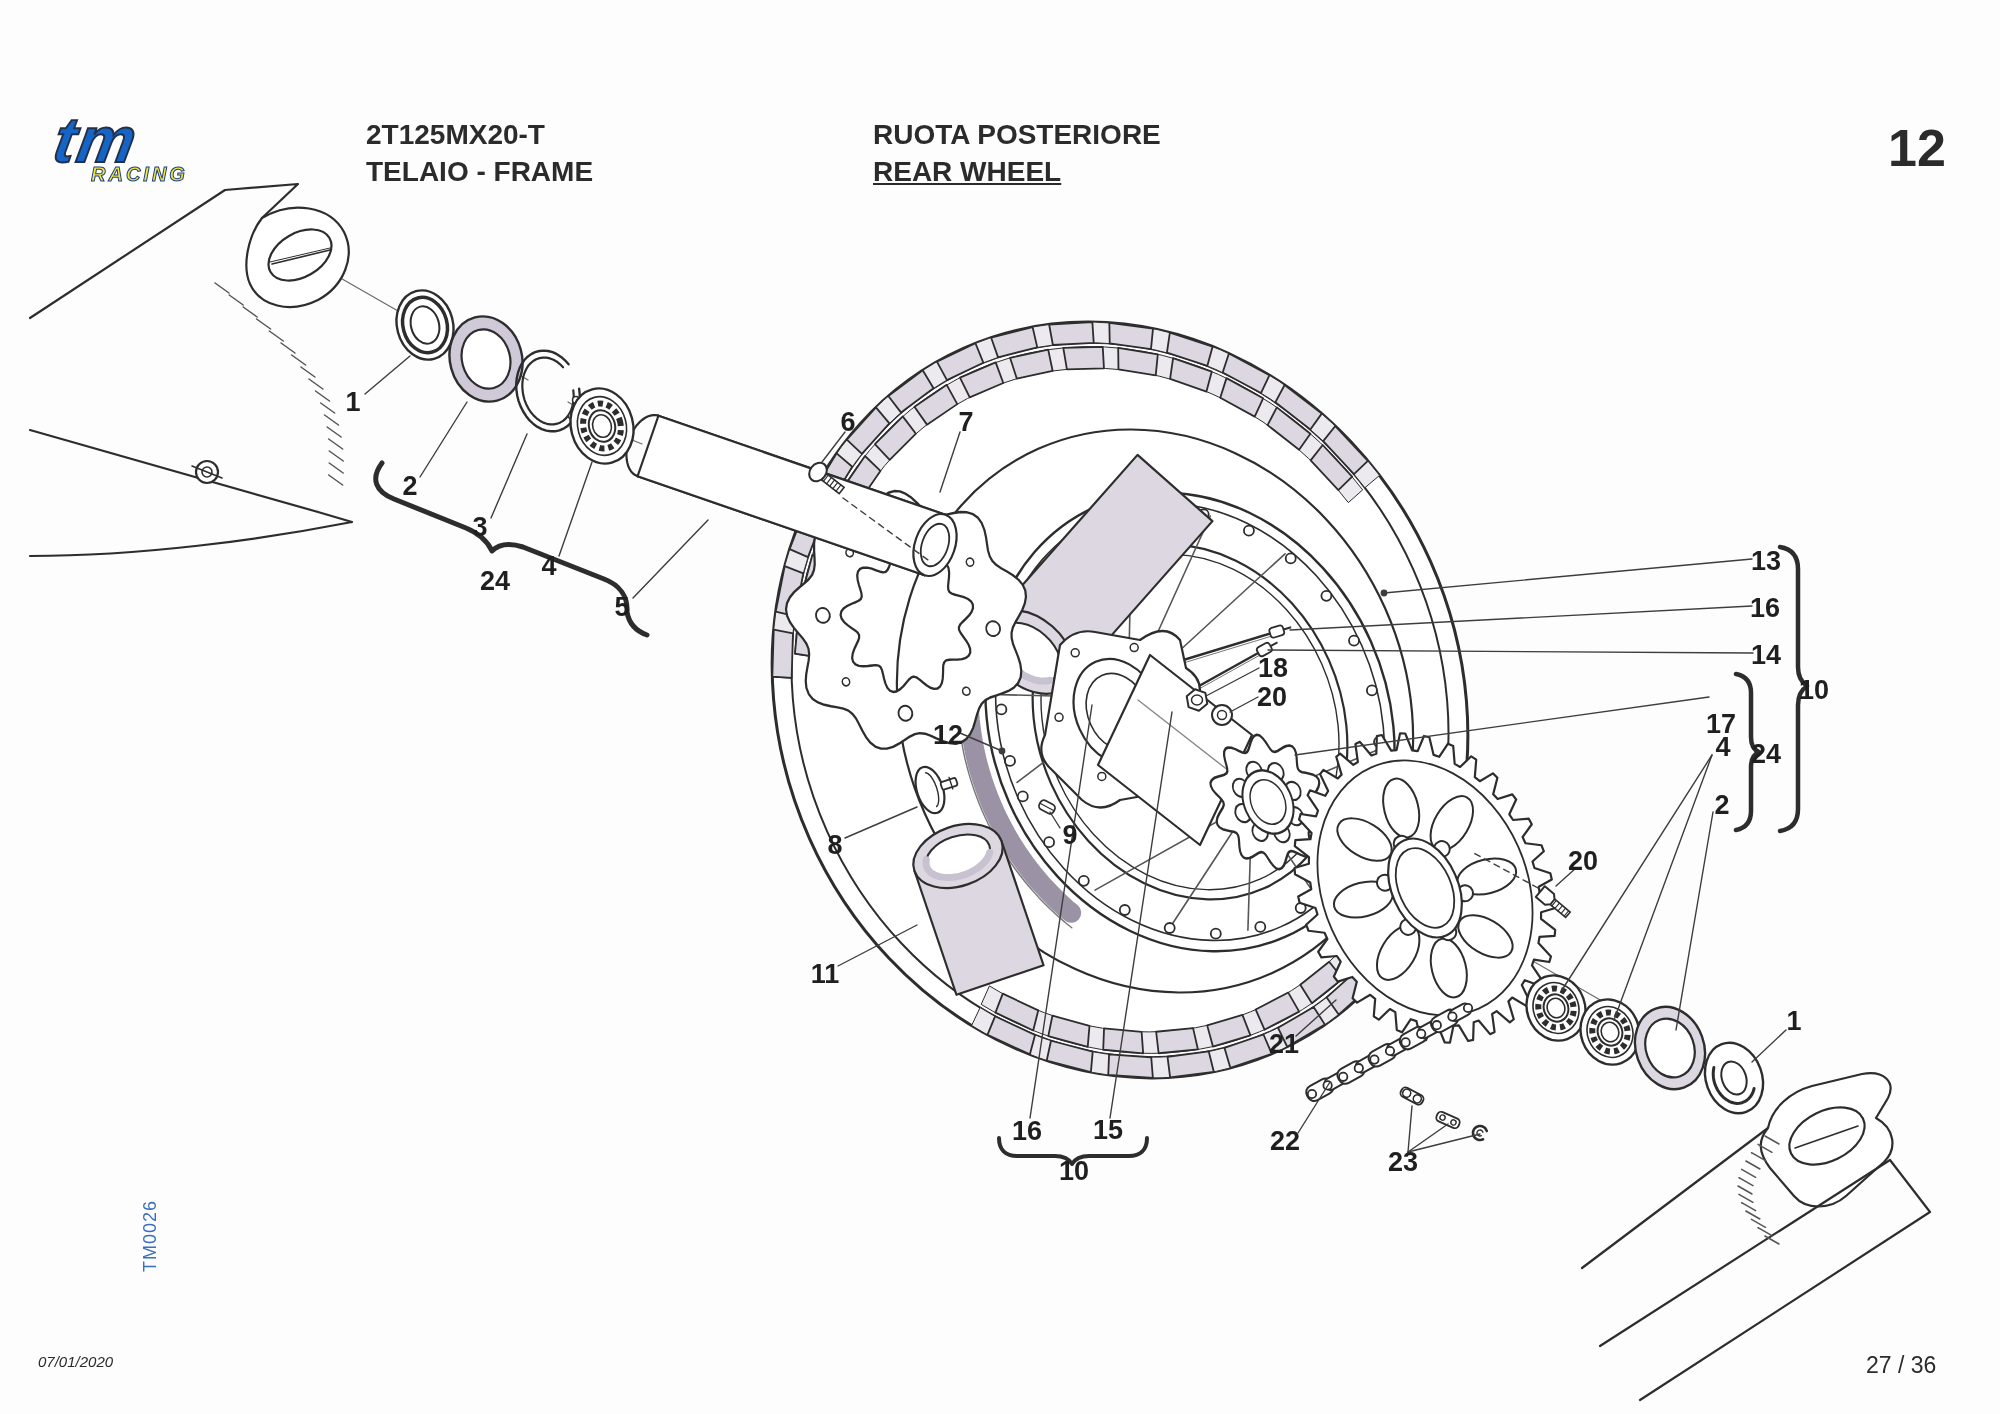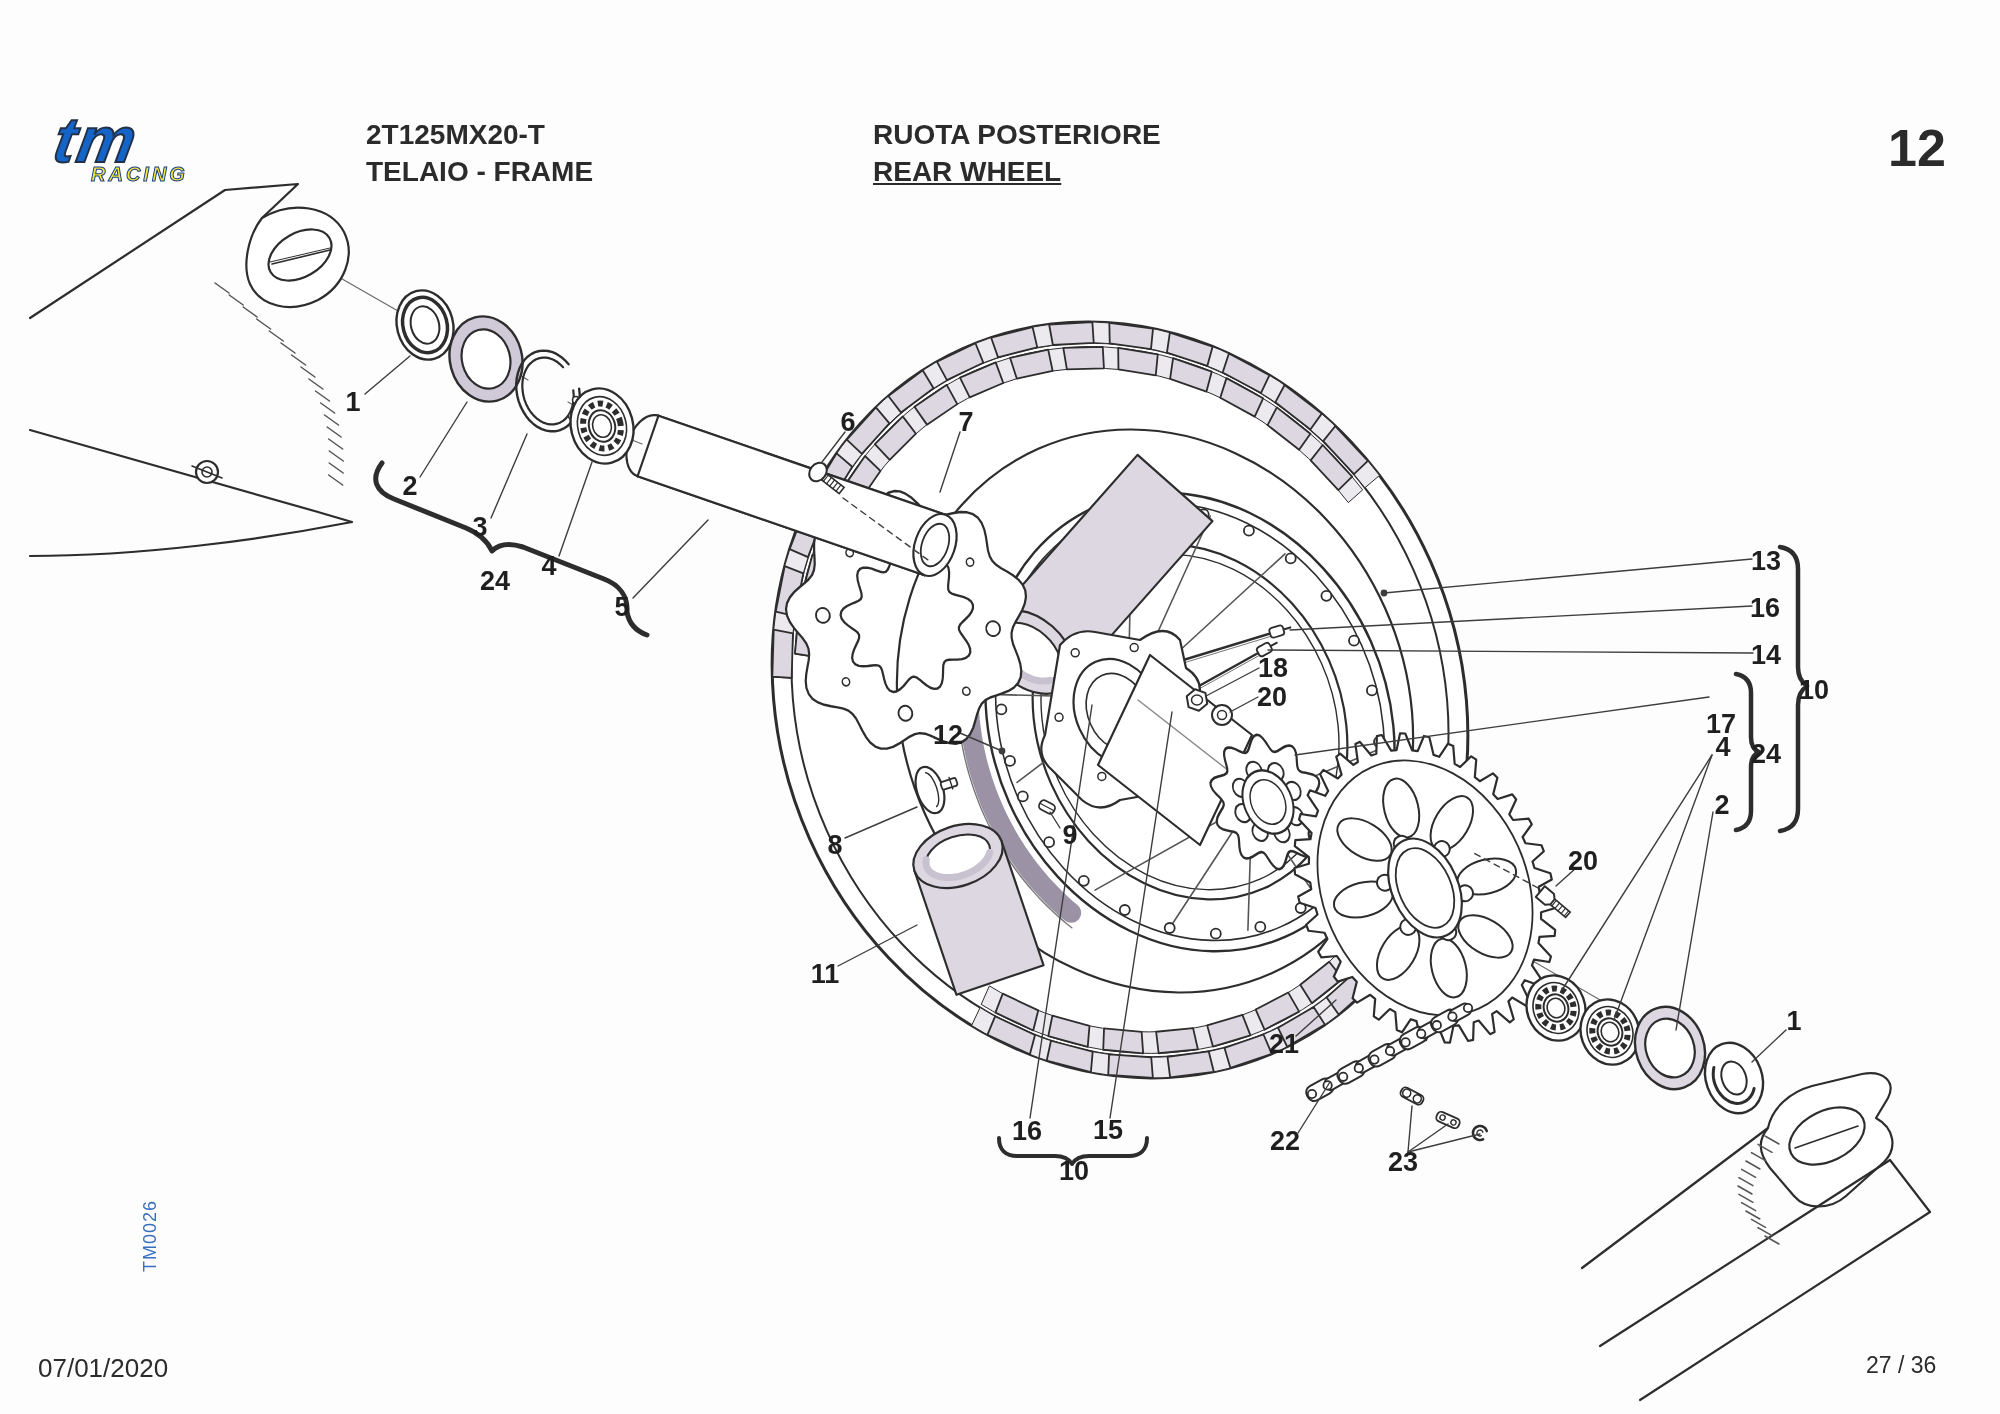--- a/index.html
+++ b/index.html
@@ -15,21 +15,21 @@
   .logo .racing{display:block;margin-top:-8px;padding-left:36px;font-size:20px;font-weight:900;
             font-style:italic;letter-spacing:3px;color:var(--logo-yellow,#f2e636);
             -webkit-text-stroke:1px #1b3f8f;}
   .hline{font-size:28px;font-weight:bold;white-space:nowrap;margin-left:48px;}
   .model{left:318px;top:119px;}
   .section{left:318px;top:156px;}
   .title1{left:825px;top:119px;}
   .title2{left:825px;top:156px;text-decoration:underline;}
   .chapter{left:1888px;top:118px;font-size:52px;font-weight:bold;}
   
-  .date{left:38px;top:1353px;font-size:26px;}
+  .date{left:38px;top:1353px;font-size:15px;font-style:italic;}
   .pagenum{left:1866px;top:1352px;font-size:23px;}
   .doccode{left:140px;top:1272px;font-size:18px;color:var(--code-blue,#3a6fc0);
            transform:rotate(-90deg);transform-origin:left top;letter-spacing:1px;}
   
   .co{position:absolute;transform:translate(-50%,-50%);font-size:27px;font-weight:bold;
       color:#1f1f1f;white-space:nowrap;}
 </style>
 </head>
 <body>
 

